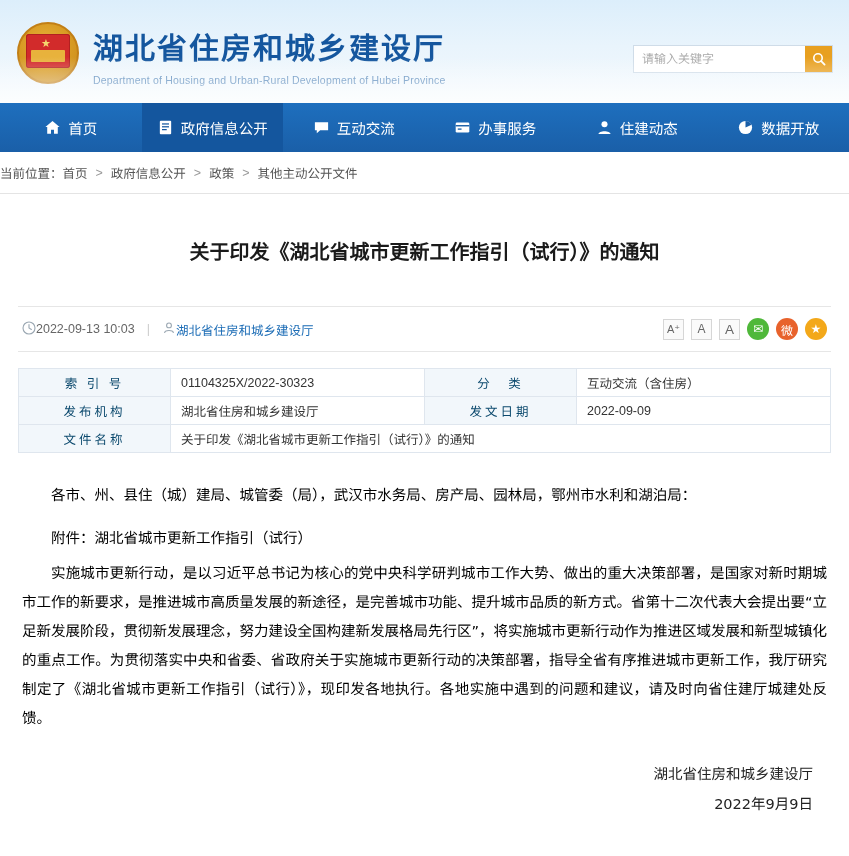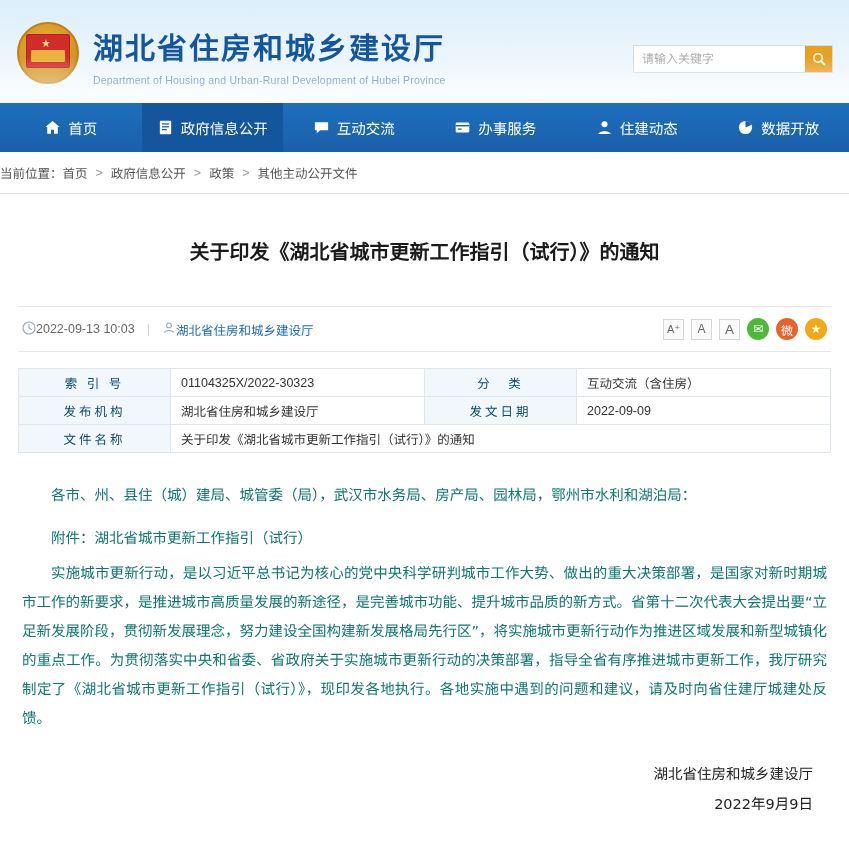--- a/index.html
+++ b/index.html
@@ -203,21 +203,21 @@
     text-align: center;
     width: 152px;
     letter-spacing: 3px;
   }
   .info-table td.val { background: #ffffff; }
 
   
   .body-text {
     font-size: 14.5px;
     line-height: 29px;
-    color: #0f766e;
+    color: #000000;
     padding: 28px 4px 0;
     font-family: "DejaVu Sans", "Liberation Sans", sans-serif;
     text-align: justify;
   }
   .body-text p { margin: 0 0 6px; }
   .body-text p.indent { text-indent: 2em; }
   .sign {
     text-align: right;
     margin-top: 26px;
     padding-right: 18px;

